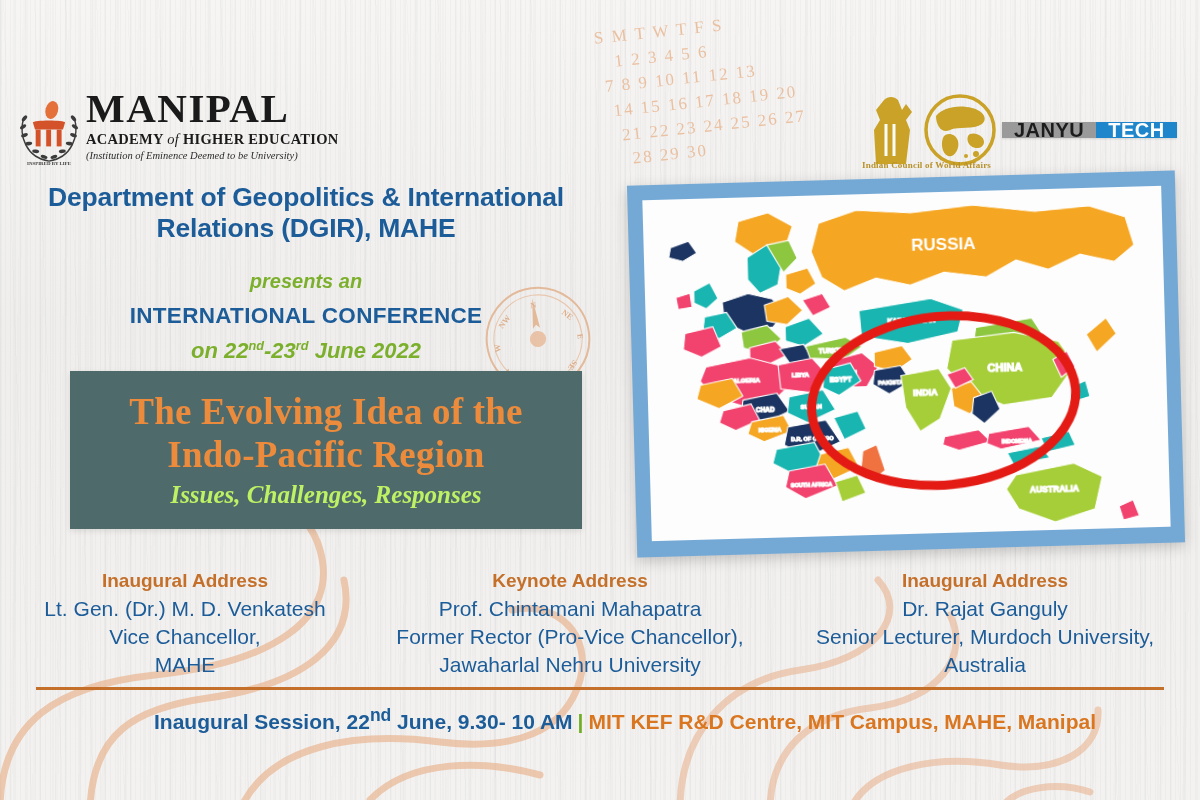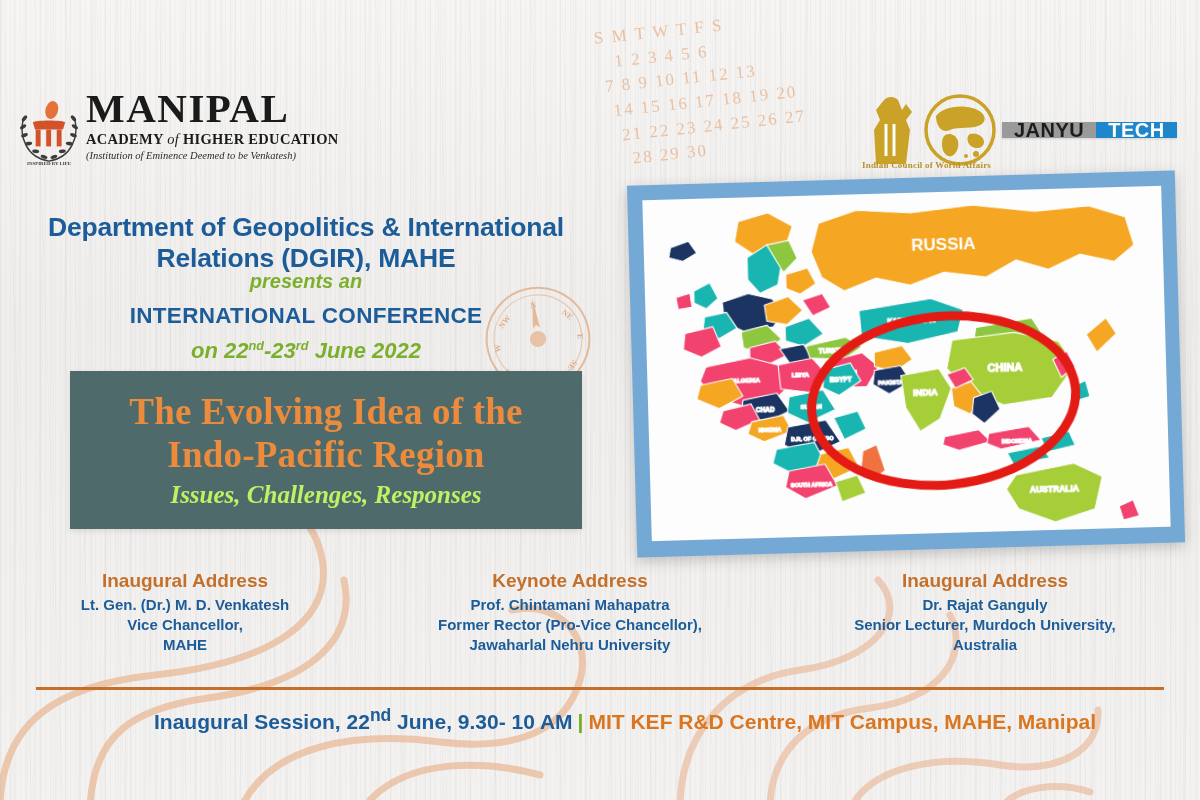--- a/index.html
+++ b/index.html
@@ -111,21 +111,21 @@
     font-size:20px; font-weight:700; letter-spacing:.5px;
   }
   .janyu-right{
     background:#1f86cc; color:#ffffff;
     display:flex; align-items:center; padding:0 12px;
     font-size:20px; font-weight:700; letter-spacing:.5px;
   }
 
   
   .dept{
-    position:absolute; left:20px; top:212px; width:572px;
+    position:absolute; left:20px; top:182px; width:572px;
     text-align:center; color:#1c5c99;
     font-size:26.5px; font-weight:700; line-height:1.18;
     letter-spacing:-.2px;
   }
   .presents{
     position:absolute; left:20px; top:270px; width:572px;
     text-align:center; color:#7cb02c;
     font-size:20px; font-weight:700; font-style:italic;
   }
   .intl-conf{
@@ -164,21 +164,21 @@
   .speakers{
     position:absolute; left:0; top:568px; width:1200px;
     display:flex;
   }
   .spk{ flex:1; text-align:center; padding:0 6px; }
   .spk-role{
     color:#c4702a; font-size:19px; font-weight:700;
     line-height:1.35; margin-bottom:1px;
   }
   .spk-line{
-    color:#1c5c99; font-size:15px; font-weight:700;
+    color:#1c5c99; font-size:21px; font-weight:400;
     line-height:1.34;
   }
   .spk-1{ flex:0 0 370px; }
   .spk-2{ flex:0 0 400px; }
   .spk-3{ flex:0 0 430px; }
 
   
   .divider{
     position:absolute; left:36px; top:687px;
     width:1128px; height:3px; background:#c4702a;
@@ -288,21 +288,21 @@
       <ellipse cx="54" cy="20" rx="9" ry="13" fill="#e4703a" transform="rotate(14 54 20)"></ellipse>
       <path d="M27 38 C 27 34, 73 34, 73 38 L 70 48 L 30 48 Z" fill="#d4522a"></path>
       <rect x="31" y="48" width="7" height="24" fill="#d4522a"></rect>
       <rect x="46" y="48" width="7" height="24" fill="#d4522a"></rect>
       <rect x="61" y="48" width="7" height="24" fill="#d4522a"></rect>
       <text x="50" y="98" font-family="Liberation Serif, serif" font-size="7" font-weight="700" fill="#3b3b3b" text-anchor="middle">INSPIRED BY LIFE</text>
     </svg>
     <div class="mh-text">
       <div class="mh-title">MANIPAL</div>
       <div class="mh-sub"><span>ACADEMY </span><em>of</em><span> HIGHER EDUCATION</span></div>
-      <div class="mh-sub2">(Institution of Eminence Deemed to be Venkatesh)</div>
+      <div class="mh-sub2">(Institution of Eminence Deemed to be University)</div>
     </div>
   </div>
 
   <div class="logo-icwa">
     <svg viewBox="0 0 140 96" style="width:140px;height:96px;">
 
       <path d="M22 14 C 26 10, 32 10, 36 14 L 40 24 L 44 18 L 50 26 L 44 34 L 48 44 L 44 78 L 14 78 L 12 44 L 18 34 L 14 24 Z" fill="#c9a227"></path>
       <path d="M24 38 L 24 70 M32 38 L 32 70" stroke="#fdfcf7" stroke-width="3"></path>
 
       <circle cx="98" cy="44" r="34" fill="none" stroke="#c9a227" stroke-width="3.5"></circle>

